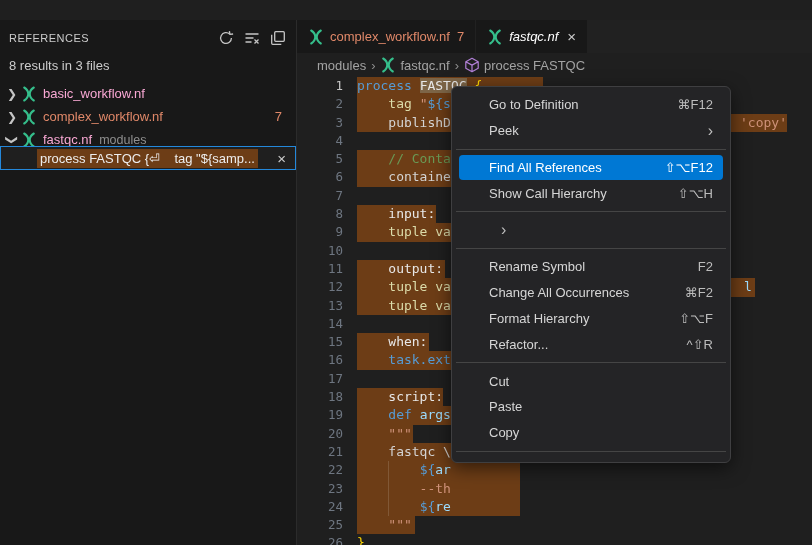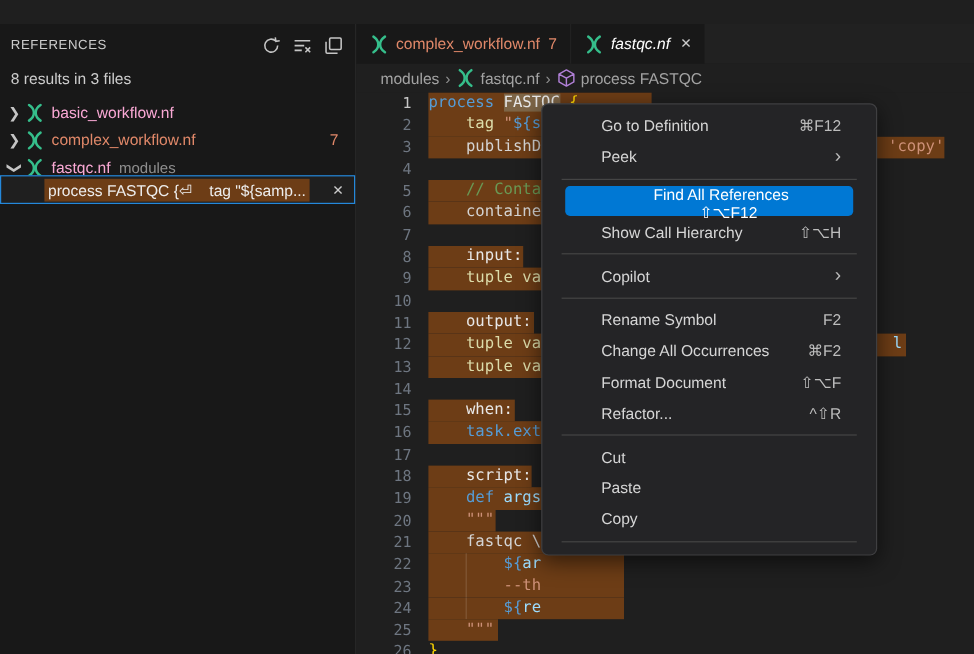--- a/index.html
+++ b/index.html
@@ -50,26 +50,26 @@
   .hlb{position:absolute;left:0;top:0;bottom:0;background:#6d3d16;}
   .guide{position:absolute;left:31px;top:0;bottom:0;border-left:1px solid rgba(255,255,255,.14);}
   .tok{position:relative;}
   .tok.word{background:#7d6547;}
   .tailwrap{position:absolute;top:0;}
   .c-kw{color:#569cd6}.c-fn{color:#dcdcaa}.c-str{color:#ce9178}.c-var{color:#9cdcfe}
   .c-com{color:#6a9955}.c-fg{color:#d4d4d4}.c-wh{color:#e8e8e8}.c-br{color:#ffd700}
 
   
   .menu{position:absolute;left:154px;top:66px;width:280px;background:#242426;border:1px solid #3f3f41;
-        border-radius:6px;box-shadow:0 5px 18px rgba(0,0,0,.55);padding:5px 16px;z-index:20;box-sizing:border-box;}
+        border-radius:6px;box-shadow:0 5px 18px rgba(0,0,0,.55);padding:5px 4px;z-index:20;box-sizing:border-box;}
   .mi{display:flex;align-items:center;height:25.8px;padding:0 13px 0 33px;font-size:13px;color:#d6d6d6;cursor:pointer;}
   .mi .lab{flex:1;white-space:nowrap;}
   .mi .sc{color:#bdbdbd;margin-left:12px;white-space:nowrap;}
   .mi .sub{color:#bdbdbd;font-size:16px;line-height:1;margin-left:12px;}
-  .mi.hl{background:#0078d4;color:#ffffff;margin:0 3px;padding:0 10px 0 30px;border-radius:4px;flex-direction:column;}
+  .mi.hl{background:#0078d4;color:#ffffff;margin:0 3px;padding:0 10px 0 30px;border-radius:4px;}
   .mi.hl .sc{color:#ffffff;}
   .msep{height:1px;background:#454545;margin:5px 0;}
 </style>
 </head>
 <body>
 
 <svg class="svgdefs" xmlns="http://www.w3.org/2000/svg">
   <symbol id="nf-icon" viewBox="0 0 16 16">
     <path d="M3.2 1.5 C8.6 5 8.6 11 3.2 14.5" fill="none" stroke="#35be8b" stroke-width="2.1" stroke-linecap="round"></path>
     <path d="M12.8 1.5 C7.4 5 7.4 11 12.8 14.5" fill="none" stroke="#35be8b" stroke-width="2.1" stroke-linecap="round"></path>
@@ -240,34 +240,33 @@
         <div class="mi hl">
           <span class="lab">Find All References</span>
           <span class="sc">⇧⌥F12</span>
         </div>
         <div class="mi">
           <span class="lab">Show Call Hierarchy</span>
           <span class="sc">⇧⌥H</span>
         </div>
         <div class="msep"></div>
         <div class="mi">
-          <span class="lab">Copilot</span>
           <span class="sub">›</span>
         </div>
         <div class="msep"></div>
         <div class="mi">
           <span class="lab">Rename Symbol</span>
           <span class="sc">F2</span>
         </div>
         <div class="mi">
           <span class="lab">Change All Occurrences</span>
           <span class="sc">⌘F2</span>
         </div>
         <div class="mi">
-          <span class="lab">Format Document</span>
+          <span class="lab">Format Hierarchy</span>
           <span class="sc">⇧⌥F</span>
         </div>
         <div class="mi">
           <span class="lab">Refactor...</span>
           <span class="sc">^⇧R</span>
         </div>
         <div class="msep"></div>
         <div class="mi">
           <span class="lab">Cut</span>
         </div>

